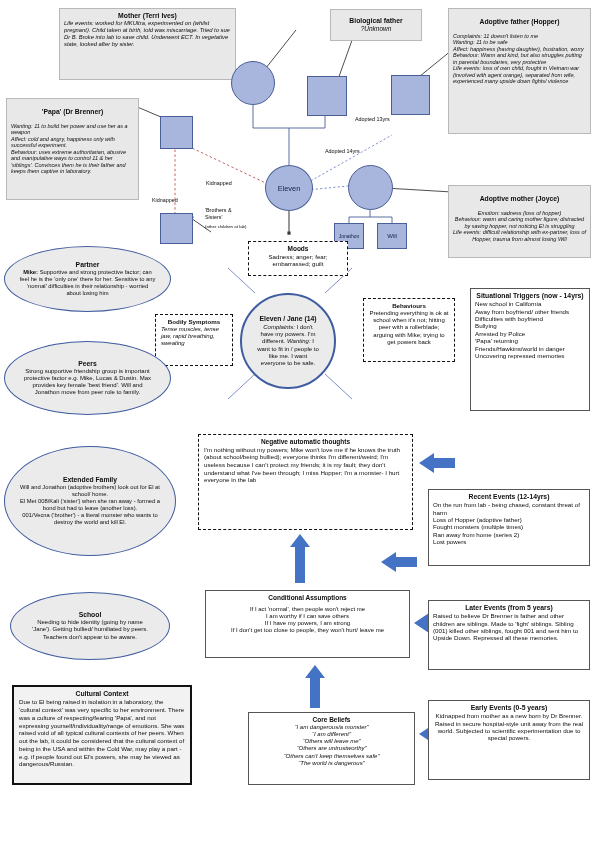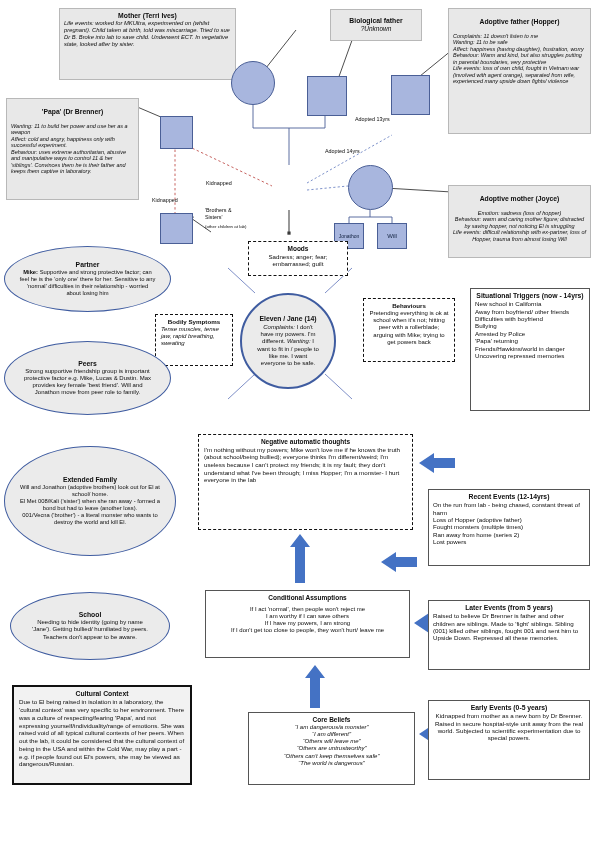--- a/index.html
+++ b/index.html
@@ -133,20 +133,23 @@
 Behaviour: uses extreme authoritarian, abusive and manipulative ways to control 11 &amp; her 'siblings'. Convinces them he is their father and keeps them captive in laboratory.</span>
   </div>
 
   <div class="gci" style="left:231px;top:61px;width:44px;height:44px;"></div>
   <div class="gsq" style="left:307px;top:76px;width:40px;height:40px;"></div>
   <div class="gsq" style="left:391px;top:75px;width:39px;height:40px;"></div>
   <div class="gci" style="left:348px;top:165px;width:45px;height:45px;"></div>
   <div class="gsq" style="left:160px;top:116px;width:33px;height:33px;"></div>
   <div class="gsq" style="left:160px;top:213px;width:33px;height:31px;"></div>
 
+  <div class="gci gname" style="left:265px;top:165px;width:48px;height:46px;">
+    <span>Eleven</span>
+  </div>
 
   <div class="gsq" style="left:334px;top:223px;width:30px;height:26px;display:flex;align-items:center;justify-content:center;">
     <span style="font-size:5px;color:#11203f;">Jonathon</span>
   </div>
   <div class="gsq" style="left:377px;top:223px;width:30px;height:26px;display:flex;align-items:center;justify-content:center;">
     <span style="font-size:6px;color:#11203f;">Will</span>
   </div>
 
   <div class="glabel" style="left:355px;top:116px;width:40px;white-space:pre-line;"><span>Adopted 13yrs</span></div>
   <div class="glabel" style="left:325px;top:148px;width:40px;white-space:pre-line;"><span>Adopted 14yrs</span></div>

